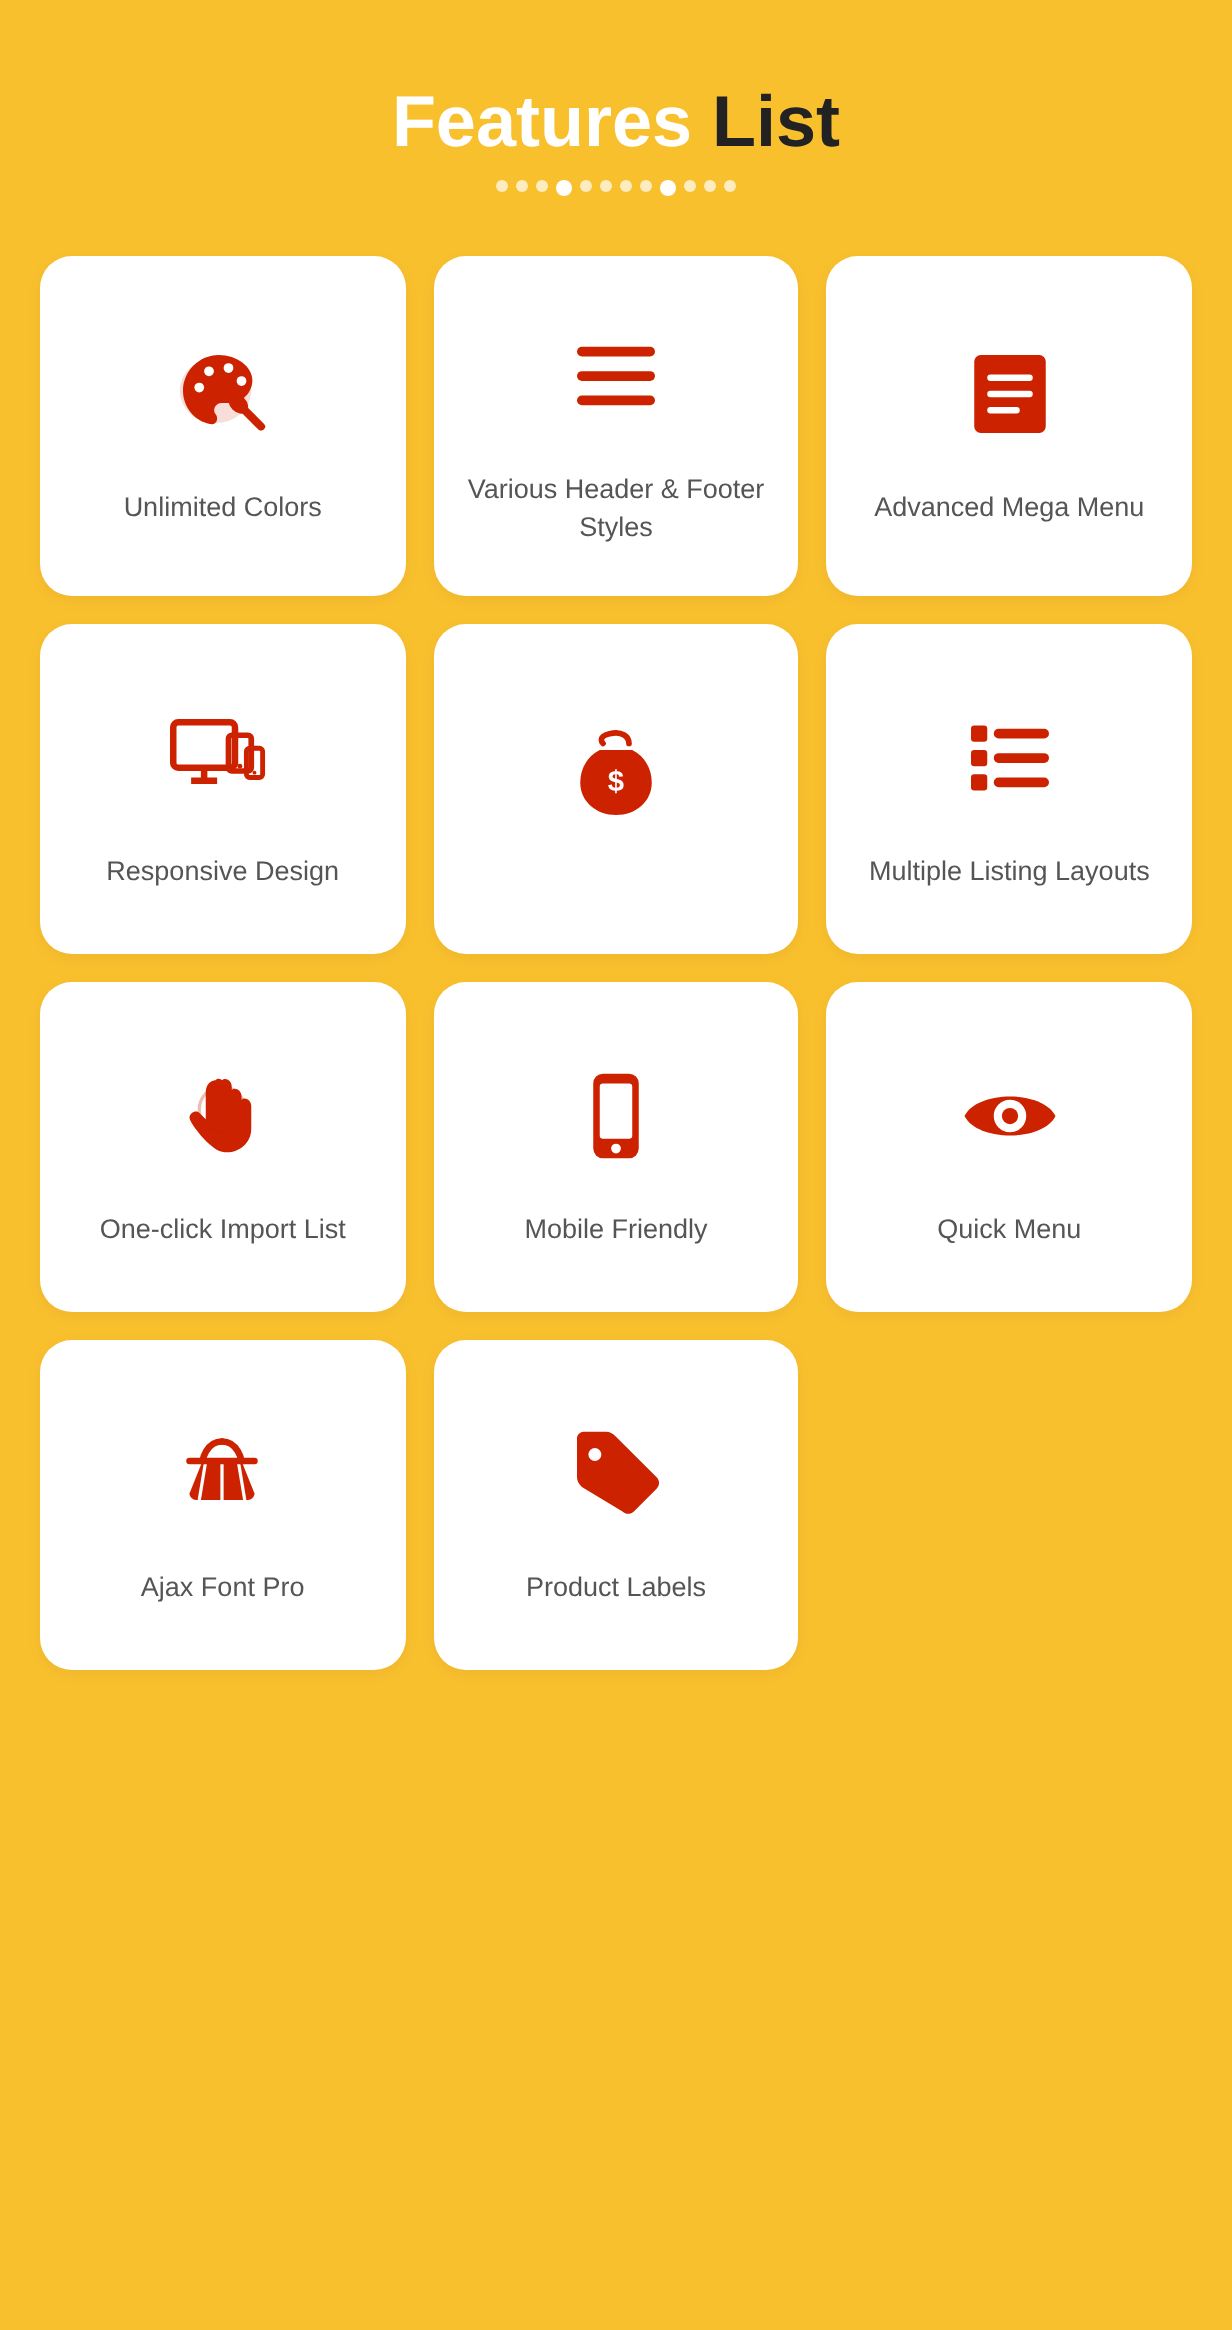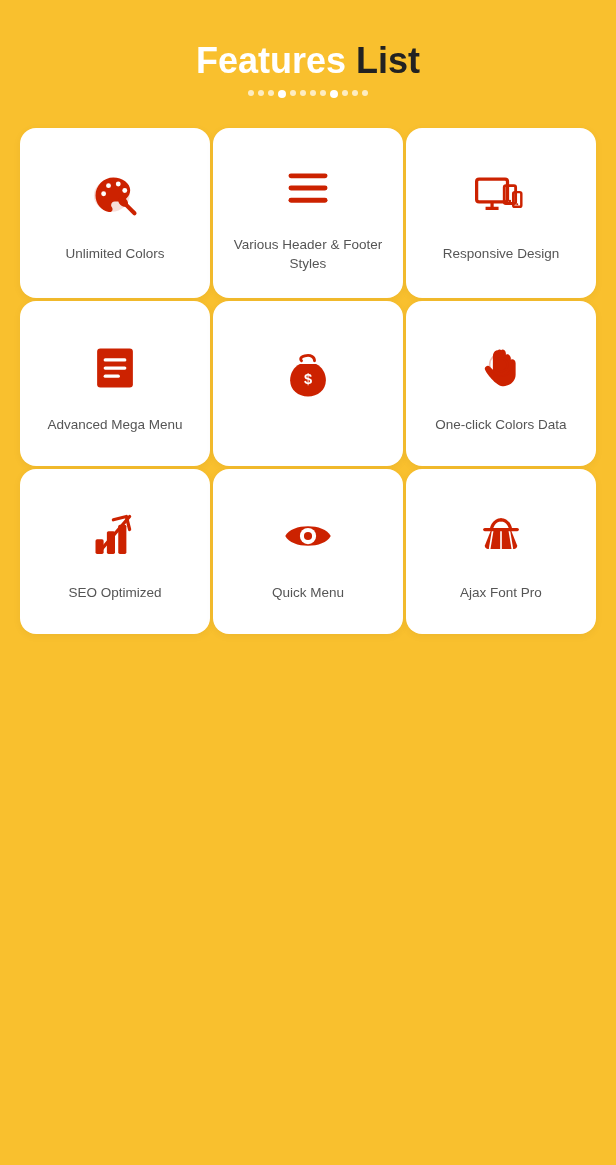--- a/index.html
+++ b/index.html
@@ -45,21 +45,21 @@
     }
     .dots span.large {
       width: 8px;
       height: 8px;
       opacity: 1;
     }
 
     .grid {
       display: grid;
       grid-template-columns: repeat(3, 1fr);
-      gap: 3px;
+      gap: 14px;
       width: 100%;
     }
 
     .card {
       background: #fff;
       border-radius: 16px;
       display: flex;
       flex-direction: column;
       align-items: center;
       justify-content: center;
@@ -143,89 +143,98 @@
         <rect x="8" y="29" width="48" height="6" rx="3" fill="#CC2200"></rect>
         <rect x="8" y="44" width="48" height="6" rx="3" fill="#CC2200"></rect>
       </svg>
     </div>
     <div class="card-label">Various Header &amp; Footer Styles</div>
   </div>
 
   <div class="card">
     <div class="card-icon">
       <svg viewBox="0 0 64 64" xmlns="http://www.w3.org/2000/svg">
-
-        <rect x="2" y="10" width="38" height="28" rx="3" fill="none" stroke="#CC2200" stroke-width="4"></rect>
-        <line x1="21" y1="38" x2="21" y2="46" stroke="#CC2200" stroke-width="4"></line>
-        <line x1="13" y1="46" x2="29" y2="46" stroke="#CC2200" stroke-width="4"></line>
-
-        <rect x="36" y="18" width="14" height="22" rx="2" fill="none" stroke="#CC2200" stroke-width="3.5"></rect>
-        <circle cx="43" cy="37" r="1.5" fill="#CC2200"></circle>
-
-        <rect x="47" y="26" width="10" height="18" rx="2" fill="none" stroke="#CC2200" stroke-width="3"></rect>
-        <circle cx="52" cy="41" r="1.2" fill="#CC2200"></circle>
-      </svg>
-    </div>
-    <div class="card-label">Responsive Design</div>
-  </div>
-
-  <div class="card">
-    <div class="card-icon">
-      <svg viewBox="0 0 64 64" xmlns="http://www.w3.org/2000/svg">
         <rect x="10" y="8" width="44" height="48" rx="4" fill="#CC2200"></rect>
         <rect x="18" y="20" width="28" height="4" rx="2" fill="#fff"></rect>
         <rect x="18" y="30" width="28" height="4" rx="2" fill="#fff"></rect>
         <rect x="18" y="40" width="20" height="4" rx="2" fill="#fff"></rect>
       </svg>
     </div>
     <div class="card-label">Advanced Mega Menu</div>
   </div>
 
+  <div class="card">
+    <div class="card-icon">
+      <svg viewBox="0 0 64 64" xmlns="http://www.w3.org/2000/svg">
+
+        <rect x="2" y="10" width="38" height="28" rx="3" fill="none" stroke="#CC2200" stroke-width="4"></rect>
+        <line x1="21" y1="38" x2="21" y2="46" stroke="#CC2200" stroke-width="4"></line>
+        <line x1="13" y1="46" x2="29" y2="46" stroke="#CC2200" stroke-width="4"></line>
+
+        <rect x="36" y="18" width="14" height="22" rx="2" fill="none" stroke="#CC2200" stroke-width="3.5"></rect>
+        <circle cx="43" cy="37" r="1.5" fill="#CC2200"></circle>
+
+        <rect x="47" y="26" width="10" height="18" rx="2" fill="none" stroke="#CC2200" stroke-width="3"></rect>
+        <circle cx="52" cy="41" r="1.2" fill="#CC2200"></circle>
+      </svg>
+    </div>
+    <div class="card-label">Responsive Design</div>
+  </div>
+
 
   <div class="card">
     <div class="card-icon">
       <svg viewBox="0 0 64 64" xmlns="http://www.w3.org/2000/svg">
         <path d="M24 12 C24 12 20 8 28 6 C36 4 40 8 40 12" fill="none" stroke="#CC2200" stroke-width="3.5" stroke-linecap="round"></path>
         <path d="M22 16 C14 20 10 28 10 36 C10 48 20 56 32 56 C44 56 54 48 54 36 C54 28 50 20 42 16 Z" fill="#CC2200"></path>
         <text x="32" y="41" text-anchor="middle" font-size="18" font-weight="bold" fill="#fff">$</text>
       </svg>
     </div>
   </div>
 
+  <div class="card">
+    <div class="card-icon">
+      <svg viewBox="0 0 64 64" xmlns="http://www.w3.org/2000/svg">
+        <rect x="8" y="12" width="10" height="10" rx="2" fill="#CC2200"></rect>
+        <rect x="22" y="14" width="34" height="6" rx="3" fill="#CC2200"></rect>
+        <rect x="8" y="27" width="10" height="10" rx="2" fill="#CC2200"></rect>
+        <rect x="22" y="29" width="34" height="6" rx="3" fill="#CC2200"></rect>
+        <rect x="8" y="42" width="10" height="10" rx="2" fill="#CC2200"></rect>
+        <rect x="22" y="44" width="34" height="6" rx="3" fill="#CC2200"></rect>
+      </svg>
+    </div>
+    <div class="card-label">Multiple Listing Layouts</div>
+  </div>
 
   <div class="card">
     <div class="card-icon">
       <svg viewBox="0 0 64 64" xmlns="http://www.w3.org/2000/svg">
 
         <path d="M28 10 C28 10 22 10 22 18 L22 34 L18 30 C16 28 12 30 12 33 C12 36 24 52 32 54 C40 56 50 50 50 40 L50 26 C50 22 46 20 44 22 L44 20 C44 16 40 14 38 16 L38 14 C38 10 34 8 32 10 L32 10 C32 10 30 8 28 10 Z" fill="#CC2200"></path>
 
         <circle cx="32" cy="28" r="8" fill="none" stroke="#CC2200" stroke-width="2.5" opacity="0.5"></circle>
         <circle cx="32" cy="28" r="14" fill="none" stroke="#CC2200" stroke-width="2" opacity="0.3"></circle>
       </svg>
     </div>
-    <div class="card-label">One-click Colors Data</div>
-  </div>
-
-
-
-
-  <div class="card">
-    <div class="card-icon">
-      <svg viewBox="0 0 64 64" xmlns="http://www.w3.org/2000/svg">
-
-        <rect x="8" y="36" width="10" height="18" rx="2" fill="#CC2200"></rect>
-        <rect x="22" y="26" width="10" height="28" rx="2" fill="#CC2200"></rect>
-        <rect x="36" y="18" width="10" height="36" rx="2" fill="#CC2200"></rect>
-
-        <polyline points="30,12 46,8 50,24" fill="none" stroke="#CC2200" stroke-width="4" stroke-linecap="round" stroke-linejoin="round"></polyline>
-        <line x1="14" y1="50" x2="50" y2="8" stroke="#CC2200" stroke-width="4" stroke-linecap="round"></line>
-      </svg>
-    </div>
-    <div class="card-label">SEO Optimized</div>
-  </div>
+    <div class="card-label">One-click Import List</div>
+  </div>
+
+
+  <div class="card">
+    <div class="card-icon">
+      <svg viewBox="0 0 64 64" xmlns="http://www.w3.org/2000/svg">
+        <rect x="18" y="6" width="28" height="52" rx="6" fill="#CC2200"></rect>
+        <rect x="22" y="12" width="20" height="34" rx="2" fill="#fff"></rect>
+        <circle cx="32" cy="52" r="3" fill="#fff"></circle>
+      </svg>
+    </div>
+    <div class="card-label">Mobile Friendly</div>
+  </div>
+
+
 
   <div class="card">
     <div class="card-icon">
       <svg viewBox="0 0 64 64" xmlns="http://www.w3.org/2000/svg">
         <path d="M4 32 C12 16 52 16 60 32 C52 48 12 48 4 32 Z" fill="#CC2200"></path>
         <circle cx="32" cy="32" r="10" fill="#fff"></circle>
         <circle cx="32" cy="32" r="5" fill="#CC2200"></circle>
       </svg>
     </div>
     <div class="card-label">Quick Menu</div>
@@ -244,14 +253,24 @@
         <path d="M20 24 C20 24 22 12 32 12" fill="none" stroke="#CC2200" stroke-width="4" stroke-linecap="round"></path>
 
         <path d="M44 24 C44 24 42 12 32 12" fill="none" stroke="#CC2200" stroke-width="4" stroke-linecap="round"></path>
 
         <line x1="12" y1="24" x2="52" y2="24" stroke="#CC2200" stroke-width="4" stroke-linecap="round"></line>
       </svg>
     </div>
     <div class="card-label">Ajax Font Pro</div>
   </div>
 
+  <div class="card">
+    <div class="card-icon">
+      <svg viewBox="0 0 64 64" xmlns="http://www.w3.org/2000/svg">
+
+        <path d="M8 10 L8 34 C8 36 9 38 11 40 L36 55 C38 57 41 57 43 55 L57 41 C59 39 59 36 57 34 L32 9 C30 7 28 6 26 6 L12 6 C10 6 8 8 8 10 Z" fill="#CC2200"></path>
+        <circle cx="19" cy="20" r="4" fill="#fff"></circle>
+      </svg>
+    </div>
+    <div class="card-label">Product Labels</div>
+  </div>
 
 </div>
 
 </body></html>

